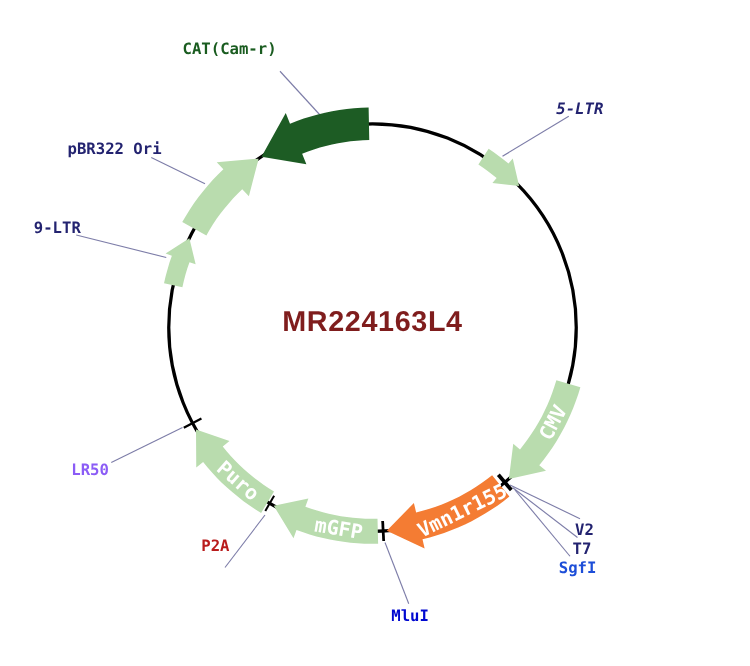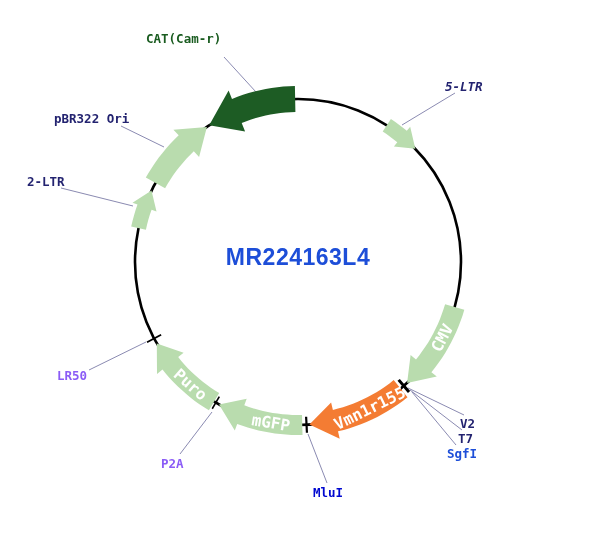--- a/index.html
+++ b/index.html
@@ -1,21 +1,21 @@
 <!DOCTYPE html>
 <html><head>
 <meta charset="utf-8">
 <style>
   html,body{margin:0;padding:0;background:#ffffff;}
   #canvas{position:relative;width:600px;height:533px;background:#ffffff;overflow:hidden;
           font-family:"DejaVu Sans Mono",monospace;}
   #map-svg{position:absolute;left:0;top:0;}
   .callout{position:absolute;font:bold 12.5px "DejaVu Sans Mono",monospace;white-space:nowrap;}
   .center-title{position:absolute;transform:translate(-50%,-50%);
-                font:bold 23px "Liberation Sans",sans-serif;color:#1d4ed8;letter-spacing:0.5px;text-align:center;}
+                font:bold 23px "Liberation Sans",sans-serif;color:#7f1d1d;letter-spacing:0.5px;text-align:center;}
   .center-sub{position:absolute;transform:translate(-50%,-50%);
               font:italic 17px "DejaVu Serif",serif;color:#111111;}
 </style>
 </head>
 <body>
 
 <div id="canvas">
 
   <svg id="map-svg" width="600" height="533" viewBox="0 0 600 533">
       <line x1="224" y1="57" x2="256" y2="92" stroke="#7d7da8" stroke-width="0.9"></line>
@@ -42,23 +42,23 @@
       <line x1="219.293690684857" y1="396.6897058946564" x2="212.23030395144673" y2="408.7772436031512" stroke="#000" stroke-width="1.6"></line>
       <line x1="161.1431231068663" y1="334.76809223181306" x2="147.0159616211235" y2="342.2796372363873" stroke="#000" stroke-width="1.8"></line>
       <text transform="translate(442.2,338.0) rotate(-62.2)" fill="#ffffff" text-anchor="middle" dominant-baseline="central" style="font:bold 16px &quot;DejaVu Sans Mono&quot;,monospace;">CMV</text>
       <text transform="translate(369.8,408.3) rotate(-26.1)" fill="#ffffff" text-anchor="middle" dominant-baseline="central" style="font:bold 16px &quot;DejaVu Sans Mono&quot;,monospace;">Vmn1r155</text>
       <text transform="translate(271.0,422.7) rotate(9.5)" fill="#ffffff" text-anchor="middle" dominant-baseline="central" style="font:bold 16px &quot;DejaVu Sans Mono&quot;,monospace;">mGFP</text>
       <text transform="translate(190.5,384.5) rotate(41.3)" fill="#ffffff" text-anchor="middle" dominant-baseline="central" style="font:bold 16px &quot;DejaVu Sans Mono&quot;,monospace;">Puro</text>
     </svg>
 
   <span class="callout" style="left: 146px; top: 31px; color: rgb(26, 92, 32);">CAT(Cam-r)</span>
   <span class="callout" style="left: 54px; top: 111px; color: rgb(35, 35, 112);">pBR322 Ori</span>
-  <span class="callout" style="left: 27px; top: 174px; color: rgb(35, 35, 112);">2-LTR</span>
+  <span class="callout" style="left: 27px; top: 174px; color: rgb(35, 35, 112);">9-LTR</span>
   <span class="callout" style="left: 445px; top: 79px; color: rgb(35, 35, 112); font-style: italic;">5-LTR</span>
   <span class="callout" style="left: 57px; top: 368px; color: #8b5cf6;">LR50</span>
-  <span class="callout" style="left: 161px; top: 456px; color: #8b5cf6;">P2A</span>
+  <span class="callout" style="left: 161px; top: 429px; color: #b91c1c;">P2A</span>
   <span class="callout" style="left: 313px; top: 485px; color: rgb(0, 8, 208);">MluI</span>
   <span class="callout" style="left: 447px; top: 446px; color: #1d4ed8;">SgfI</span>
   <span class="callout" style="left: 458px; top: 431px; color: rgb(35, 35, 112);">T7</span>
   <span class="callout" style="left: 460px; top: 416px; color: rgb(35, 35, 112);">V2</span>
 
   <div class="center-title" style="left:298px;top:257px">MR224163L4</div>
 </div>
 
 </body></html>

